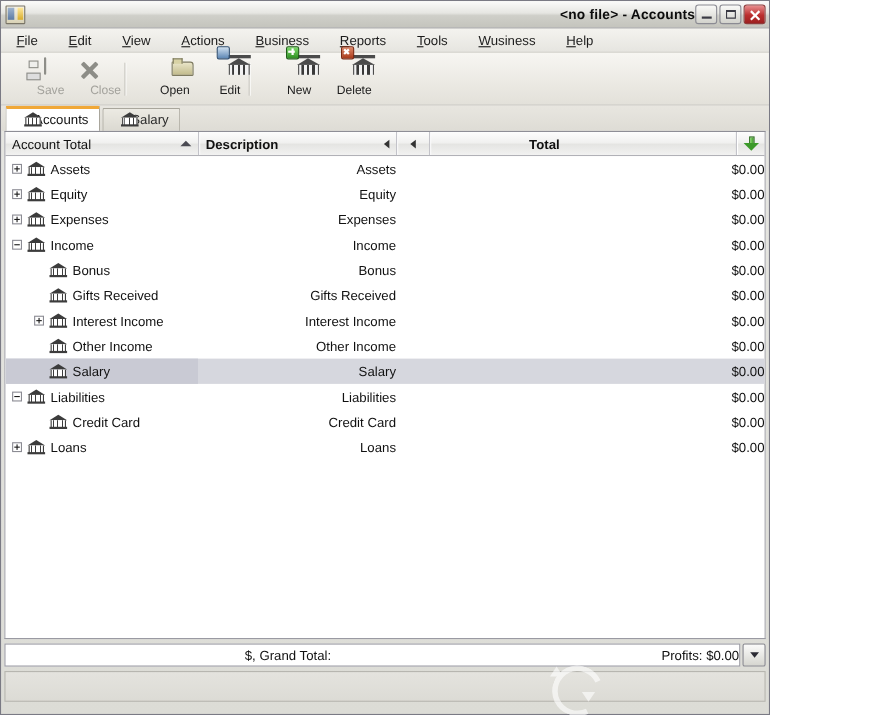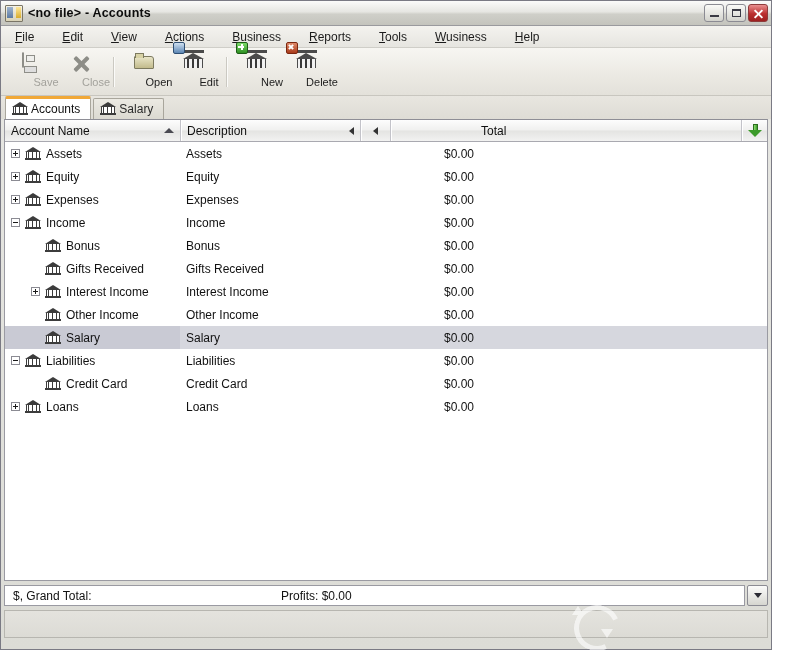--- a/index.html
+++ b/index.html
@@ -1,22 +1,23 @@
 <!DOCTYPE html>
 <html><head>
 <meta charset="utf-8">
 <style>
   html,body{margin:0;padding:0;background:#fff;}
   body{width:800px;height:650px;overflow:hidden;font-family:"Liberation Sans",sans-serif;font-size:12px;color:#000;}
 
   
   .window{
-    position:relative;width:772px;height:650px;box-sizing:border-box;
+    position:relative;width:700px;height:650px;box-sizing:border-box;
     background:linear-gradient(180deg,#e8e8e4 0%,#dcdcd6 100%);
     border:1px solid #7a7a84;
+    text-align:right;
   }
   
   .titlebar{
     height:25px;box-sizing:border-box;
     background:linear-gradient(180deg,#fbfbfa 0%,#e6e6e2 45%,#cfcfc9 55%,#c4c4bd 100%);
     border-bottom:1px solid #9a9a9e;
     display:flex;align-items:center;padding:0 3px 0 4px;
   }
   .title-icon{
     width:16px;height:15px;flex:0 0 auto;margin-right:5px;position:relative;
@@ -140,21 +141,21 @@
     margin:0 3px;height:462px;box-sizing:border-box;background:#fff;
     border:1px solid #9a9aa2;border-top:1px solid #8e8e96;
     display:flex;flex-direction:column;overflow:hidden;position:relative;
   }
   .gridhead{
     height:21px;display:flex;align-items:stretch;flex:0 0 auto;
     background:linear-gradient(180deg,#fdfdfd 0%,#f0f0ef 48%,#e4e4e2 52%,#f2f2f1 100%);
     border-bottom:1px solid #a9a9b0;font-size:12px;color:#111;
   }
   .hcell{display:flex;align-items:center;box-sizing:border-box;position:relative;padding:0 6px;}
-  .hcell+.hcell{border-left:1px solid #c3c3c9;box-shadow:inset 1px 0 0 #fff;}
+  .hcell+.hcell{border-left:1px solid #c3c3c9;box-shadow:inset 1px 0 0 #fff;font-weight:bold;}
   .hcell.name{width:175px;}
   .hcell.desc{width:180px;}
   .hcell.arrows{width:30px;justify-content:center;}
   .hcell.total{flex:1 1 auto;}
   .hcell.drop{width:26px;justify-content:center;border-left:1px solid #c3c3c9;}
   .sort-asc{
     width:0;height:0;border-left:5px solid transparent;border-right:5px solid transparent;
     border-bottom:5px solid #4a4a52;margin-left:auto;
   }
   .tri-left{
@@ -189,21 +190,21 @@
     background:repeating-linear-gradient(90deg,#3c3c3c 0 1px,transparent 1px 4px);}
   .rowbank .base{position:absolute;left:0;bottom:1px;width:16px;height:2px;background:#3c3c3c;}
 
   
   .statuswrap{margin:4px 3px 0;display:flex;align-items:stretch;height:21px;}
   .statusbar{
     flex:1 1 auto;box-sizing:border-box;display:flex;align-items:center;
     background:#fff;border:1px solid #9a9aa2;font-size:12px;color:#111;
   }
   .st-cell{padding-left:8px;box-sizing:border-box;white-space:nowrap;}
-  .st-grand{width:268px;}
+  .st-grand{width:268px;margin-left:28px;}
   .st-assets{width:300px;}
   .st-profits{flex:1 1 auto;}
   .drop-btn{
     width:21px;box-sizing:border-box;margin-left:2px;
     border:1px solid #8b8b93;border-radius:2px;
     background:linear-gradient(180deg,#fbfbfa,#d6d6d0);
     display:flex;align-items:center;justify-content:center;
   }
   .chev-down{width:0;height:0;border-left:4px solid transparent;border-right:4px solid transparent;border-top:5px solid #2a2a33;}
 
@@ -308,21 +309,21 @@
       <span class="tab-ico-wrap">
         <span class="rowbank"><span class="roof"></span><span class="body"></span><span class="base"></span></span>
       </span>
       <span>Salary</span>
     </div>
   </div>
 
   <div class="gridpanel">
     <div class="gridhead">
       <div class="hcell name">
-        <span>Account Name</span>
+        <span>Account Total</span>
         <span class="sort-asc"></span>
       </div>
       <div class="hcell desc">
         <span>Description</span>
         <span class="tri-left"></span>
       </div>
       <div class="hcell arrows">
         <span class="tri-left"></span>
       </div>
       <div class="hcell total">

